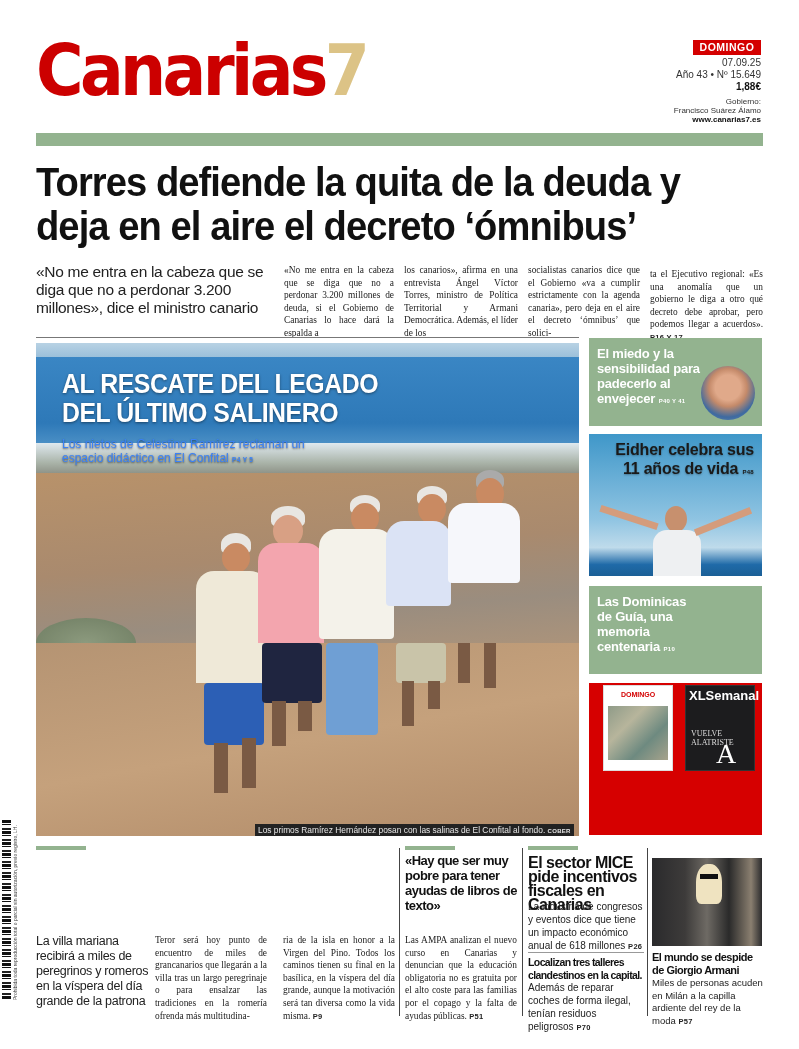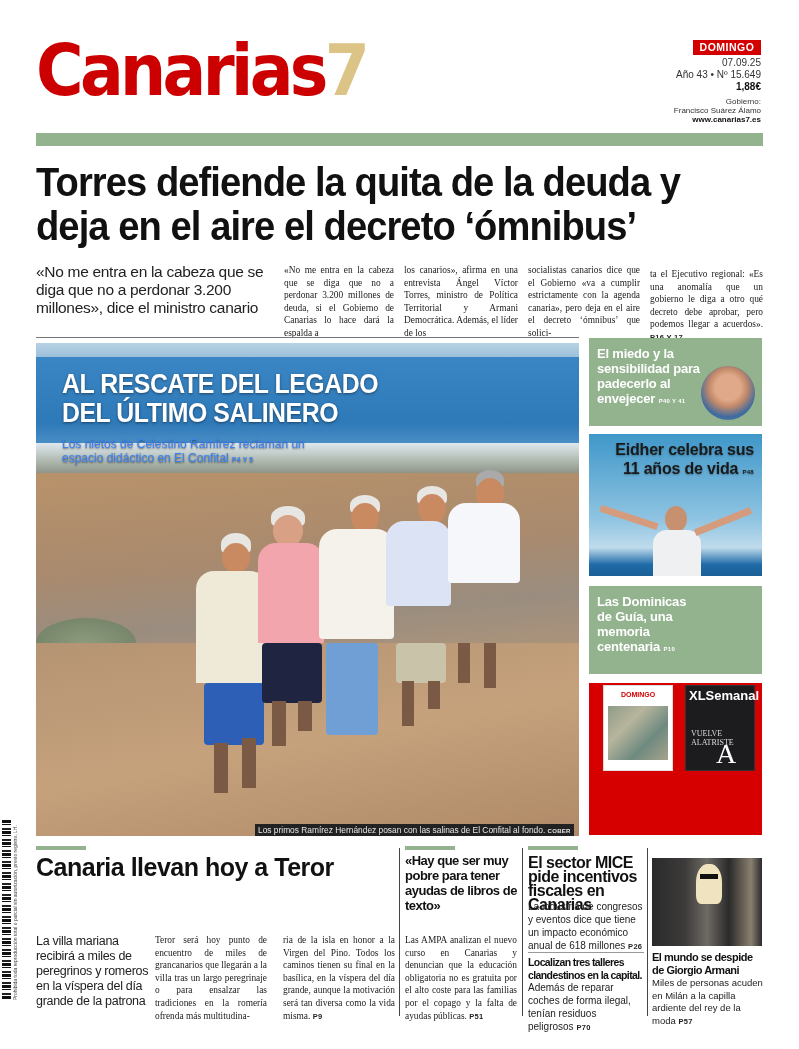--- a/index.html
+++ b/index.html
@@ -147,21 +147,20 @@
     <div style="color:#ddd;font-family:'Liberation Serif',serif;font-size:8px;line-height:9px;margin:26px 0 0 5px;width:48px">VUELVE ALATRISTE</div>
     <div style="position:absolute;left:30px;bottom:2px;color:#fff;font-family:'Liberation Serif',serif;font-size:28px;line-height:28px">A</div>
   </div>
 </div>
 
 <div class="abs barcode"></div>
 <div class="abs legal">Prohibida toda reproducción total o parcial sin autorización, previo registro, LH.</div>
 
 <div class="abs gline" style="left:36px;top:846px;width:50px"></div>
 <div class="abs bh" style="left:36px;top:853px;width:360px;font-size:25px;line-height:28px">
-  <div>Canaria llevan hoy a Teror</div>
 </div>
 <div class="abs" style="left:36px;top:934px;width:118px;font-size:12.5px;line-height:15px;color:#222;letter-spacing:-0.3px">La villa mariana recibirá a miles de peregrinos y romeros en la víspera del día grande de la patrona</div>
 <div class="abs col" style="left:155px;top:934px;width:112px">Teror será hoy punto de encuentro de miles de grancanarios que llegarán a la villa tras un largo peregrinaje o para ensalzar las tradiciones en la romería ofrenda más multitudina-</div>
 <div class="abs col" style="left:283px;top:934px;width:112px"><span>ria de la isla en honor a la Virgen del Pino. Todos los caminos tienen su final en la basílica, en la víspera del día grande, aunque la motivación será tan diversa como la vida misma.</span> <span class="pg">P9</span></div>
 <div class="abs vline" style="left:399px;top:848px;height:168px"></div>
 
 <div class="abs gline" style="left:405px;top:846px;width:50px"></div>
 <div class="abs bh" style="left:405px;top:853px;width:112px;font-size:13px;line-height:15px">«Hay que ser muy pobre para tener ayudas de libros de texto»</div>
 <div class="abs col" style="left:405px;top:934px;width:112px"><span>Las AMPA analizan el nuevo curso en Canarias y denuncian que la educación obligatoria no es gratuita por el alto coste para las familias por el copago y la falta de ayudas públicas.</span> <span class="pg">P51</span></div>
 <div class="abs vline" style="left:522px;top:848px;height:168px"></div>

